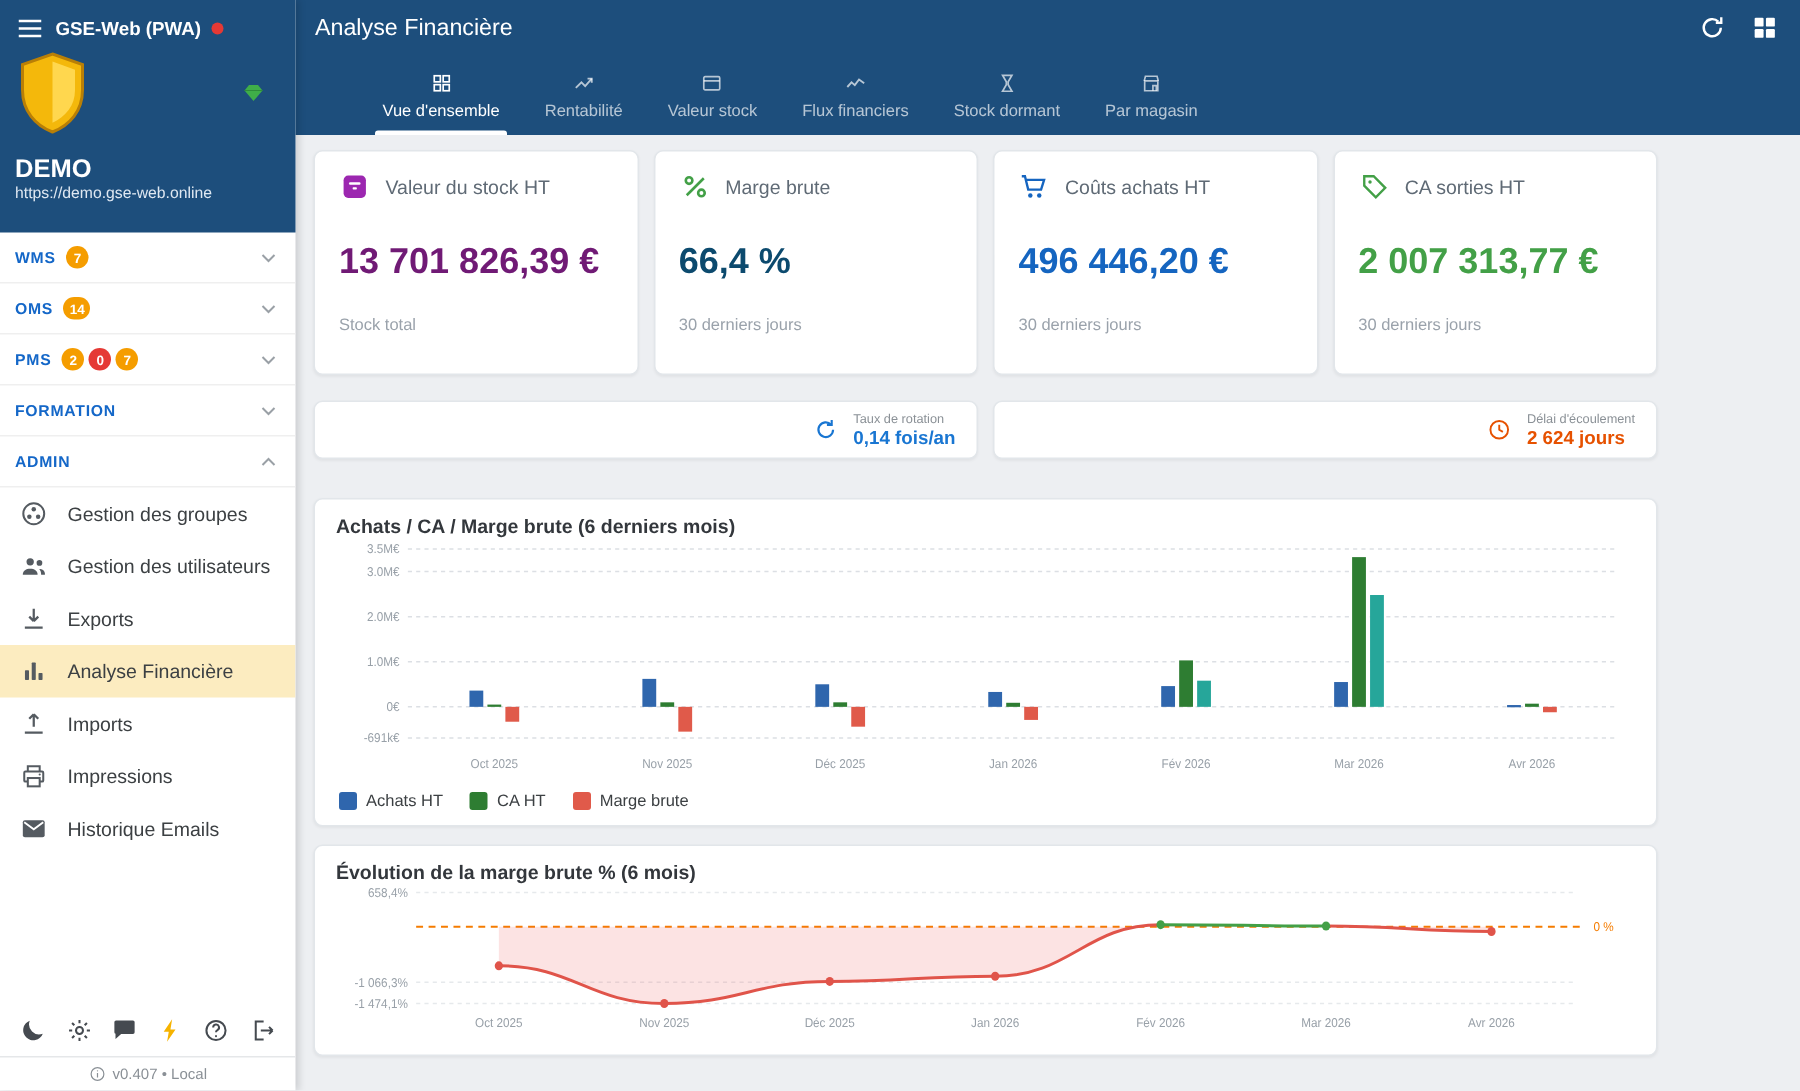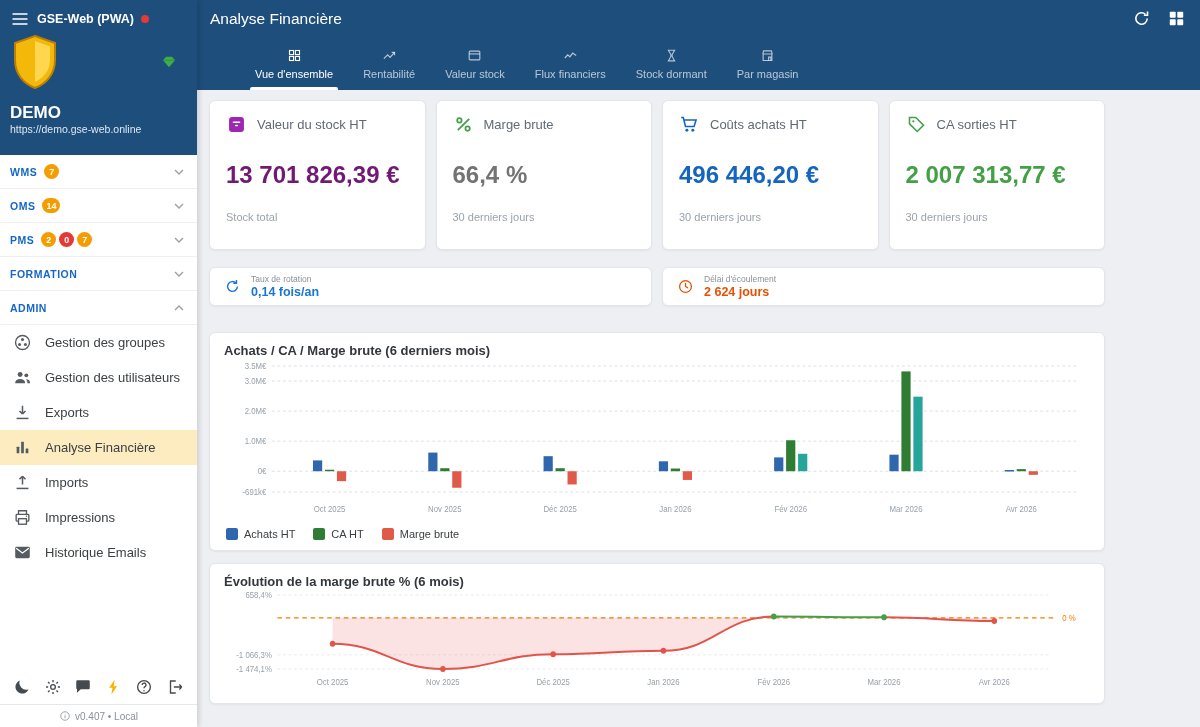--- a/index.html
+++ b/index.html
@@ -46,21 +46,21 @@
   
   .main{position:absolute;left:197px;top:90px;width:920px;height:637px;padding:10px 12px;overflow:hidden;}
   .kpi-row{display:flex;gap:10px;}
   .kpi-card{flex:1;background:#fff;border:1px solid #e2e6ea;border-radius:6px;height:150px;padding:13px 16px;box-shadow:0 1px 2px rgba(0,0,0,.05);}
   .kpi-head{display:flex;align-items:center;gap:10px;}
   .kpi-icon{width:21px;height:21px;flex:0 0 auto;}
   .kpi-label{font-size:13px;color:#5f6a75;}
   .kpi-value{font-size:24px;font-weight:bold;margin-top:26px;white-space:nowrap;}
   .kpi-sub{font-size:11px;color:#9aa2ab;margin-top:22px;}
   .stat-row{display:flex;gap:10px;margin-top:17px;}
-  .stat-card{flex:1;background:#fff;border:1px solid #e2e6ea;border-radius:6px;height:39px;display:flex;align-items:center;gap:10px;padding:0 14px;box-shadow:0 1px 2px rgba(0,0,0,.05);}
+  .stat-card{flex:1;background:#fff;border:1px solid #e2e6ea;border-radius:6px;height:39px;display:flex;align-items:center;gap:10px;padding:0 14px;box-shadow:0 1px 2px rgba(0,0,0,.05);justify-content:flex-end;}
   .stat-icon{width:17px;height:17px;flex:0 0 auto;}
   .stat-label{font-size:8.5px;color:#8a9096;}
   .stat-value{font-size:12.5px;font-weight:bold;margin-top:1px;}
   .chart-card{background:#fff;border:1px solid #e2e6ea;border-radius:6px;margin-top:26px;padding:10px 14px;box-shadow:0 1px 2px rgba(0,0,0,.05);}
   .chart-card-line{margin-top:12px;}
   .chart-title{font-size:13px;font-weight:bold;color:#33373c;}
   svg.bar{width:100%;height:168px;display:block;}
   svg.line{width:100%;height:104px;display:block;}
   .legend{display:flex;gap:18px;margin-top:2px;padding-left:2px;}
   .legend-item{display:flex;align-items:center;gap:6px;font-size:11px;color:#3c4043;cursor:pointer;}
@@ -366,21 +366,21 @@
         <div class="kpi-head">
           <span class="kpi-icon" style="color:#43a047">
             <svg viewBox="0 0 24 24" fill="none" stroke="currentColor" stroke-width="2">
               <path d="M5.5 18.5l13-13"></path>
               <circle cx="7.3" cy="7.3" r="2.5"></circle>
               <circle cx="16.7" cy="16.7" r="2.5"></circle>
             </svg>
           </span>
           <span class="kpi-label">Marge brute</span>
         </div>
-        <div class="kpi-value" style="color:#737373">66,4 %</div>
+        <div class="kpi-value" style="color:#0c4a6e">66,4 %</div>
         <div class="kpi-sub">30 derniers jours</div>
       </div>
       <div class="kpi-card">
         <div class="kpi-head">
           <span class="kpi-icon" style="color:#1565c0">
             <svg viewBox="0 0 24 24" fill="none" stroke="currentColor" stroke-width="1.8">
               <path d="M2.5 4h2.4l2.5 10.2h9.8l2.3-7.4H6.2"></path>
               <circle cx="9" cy="18.6" r="1.7" fill="currentColor" stroke="none"></circle>
               <circle cx="15.8" cy="18.6" r="1.7" fill="currentColor" stroke="none"></circle>
             </svg>

